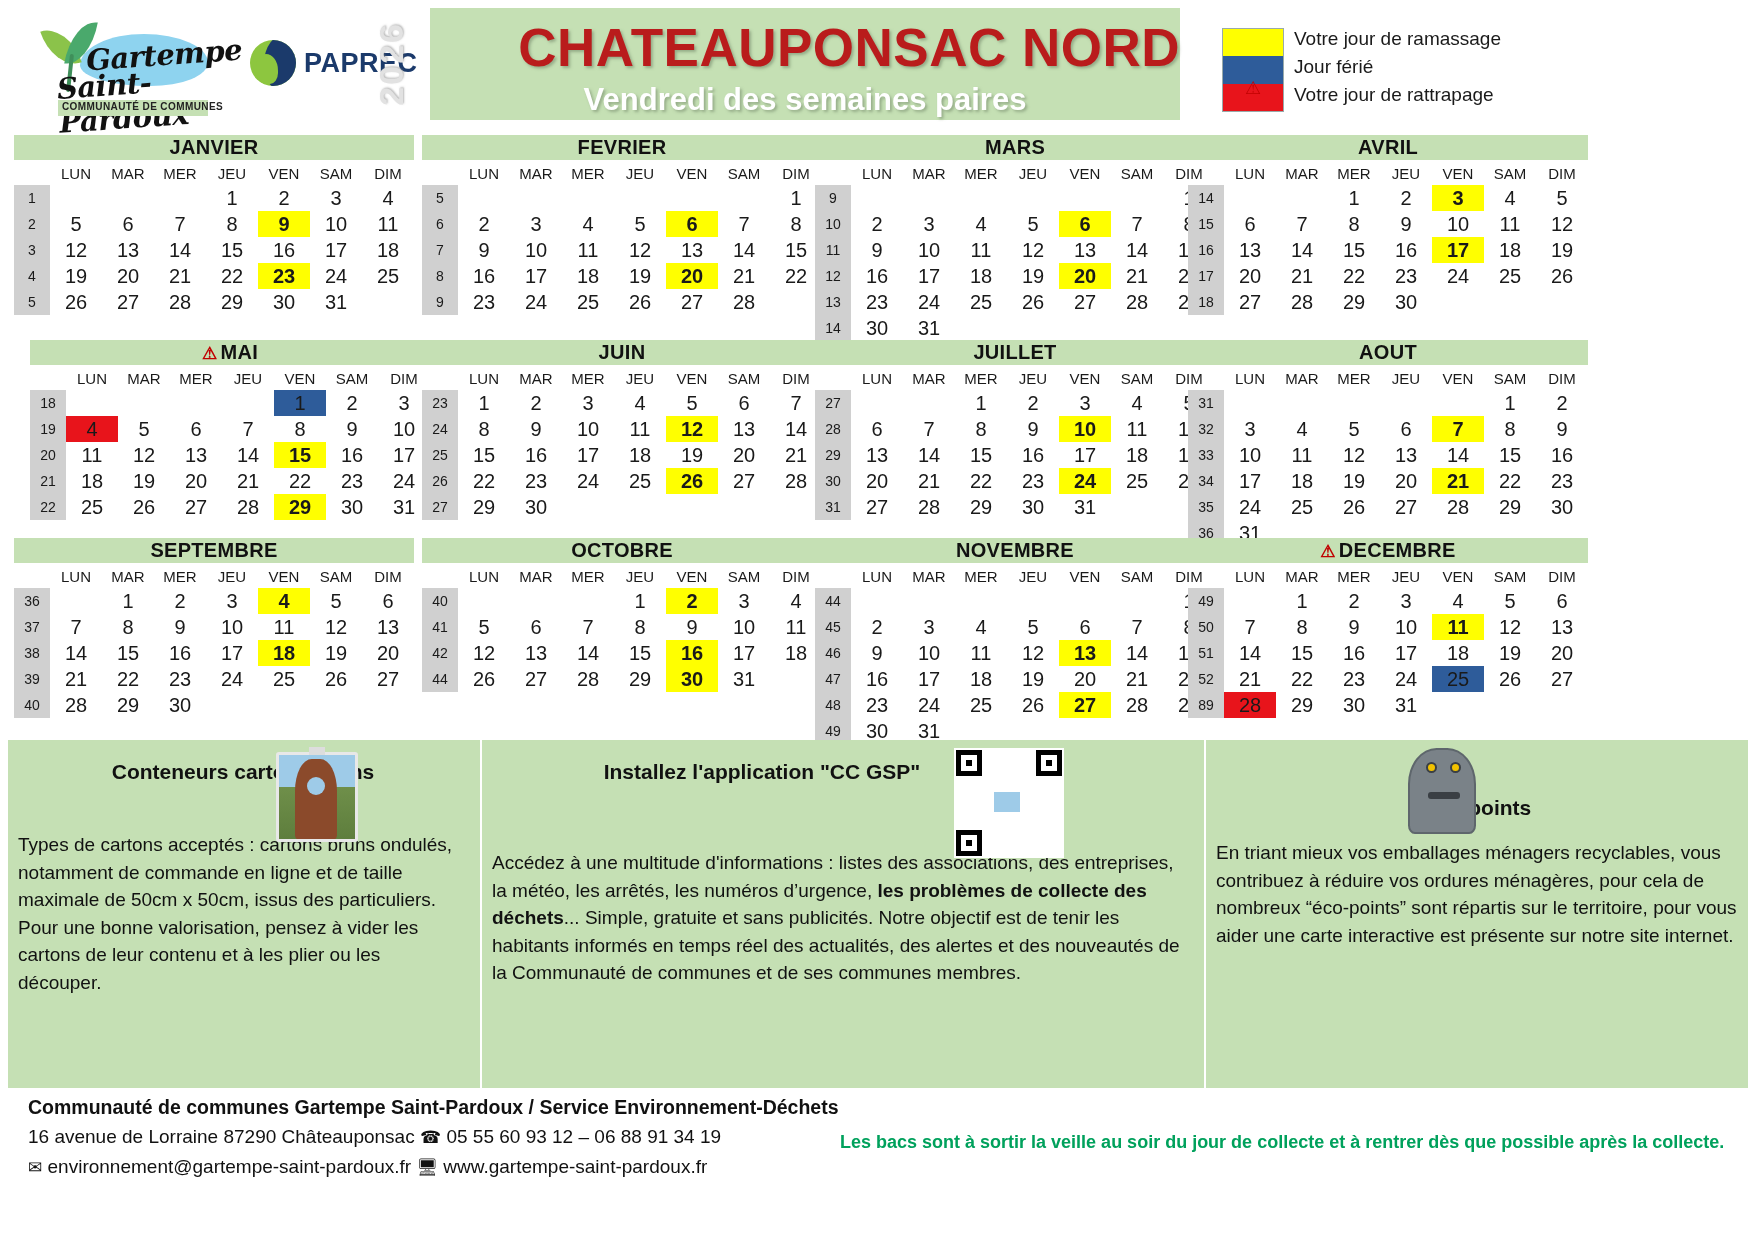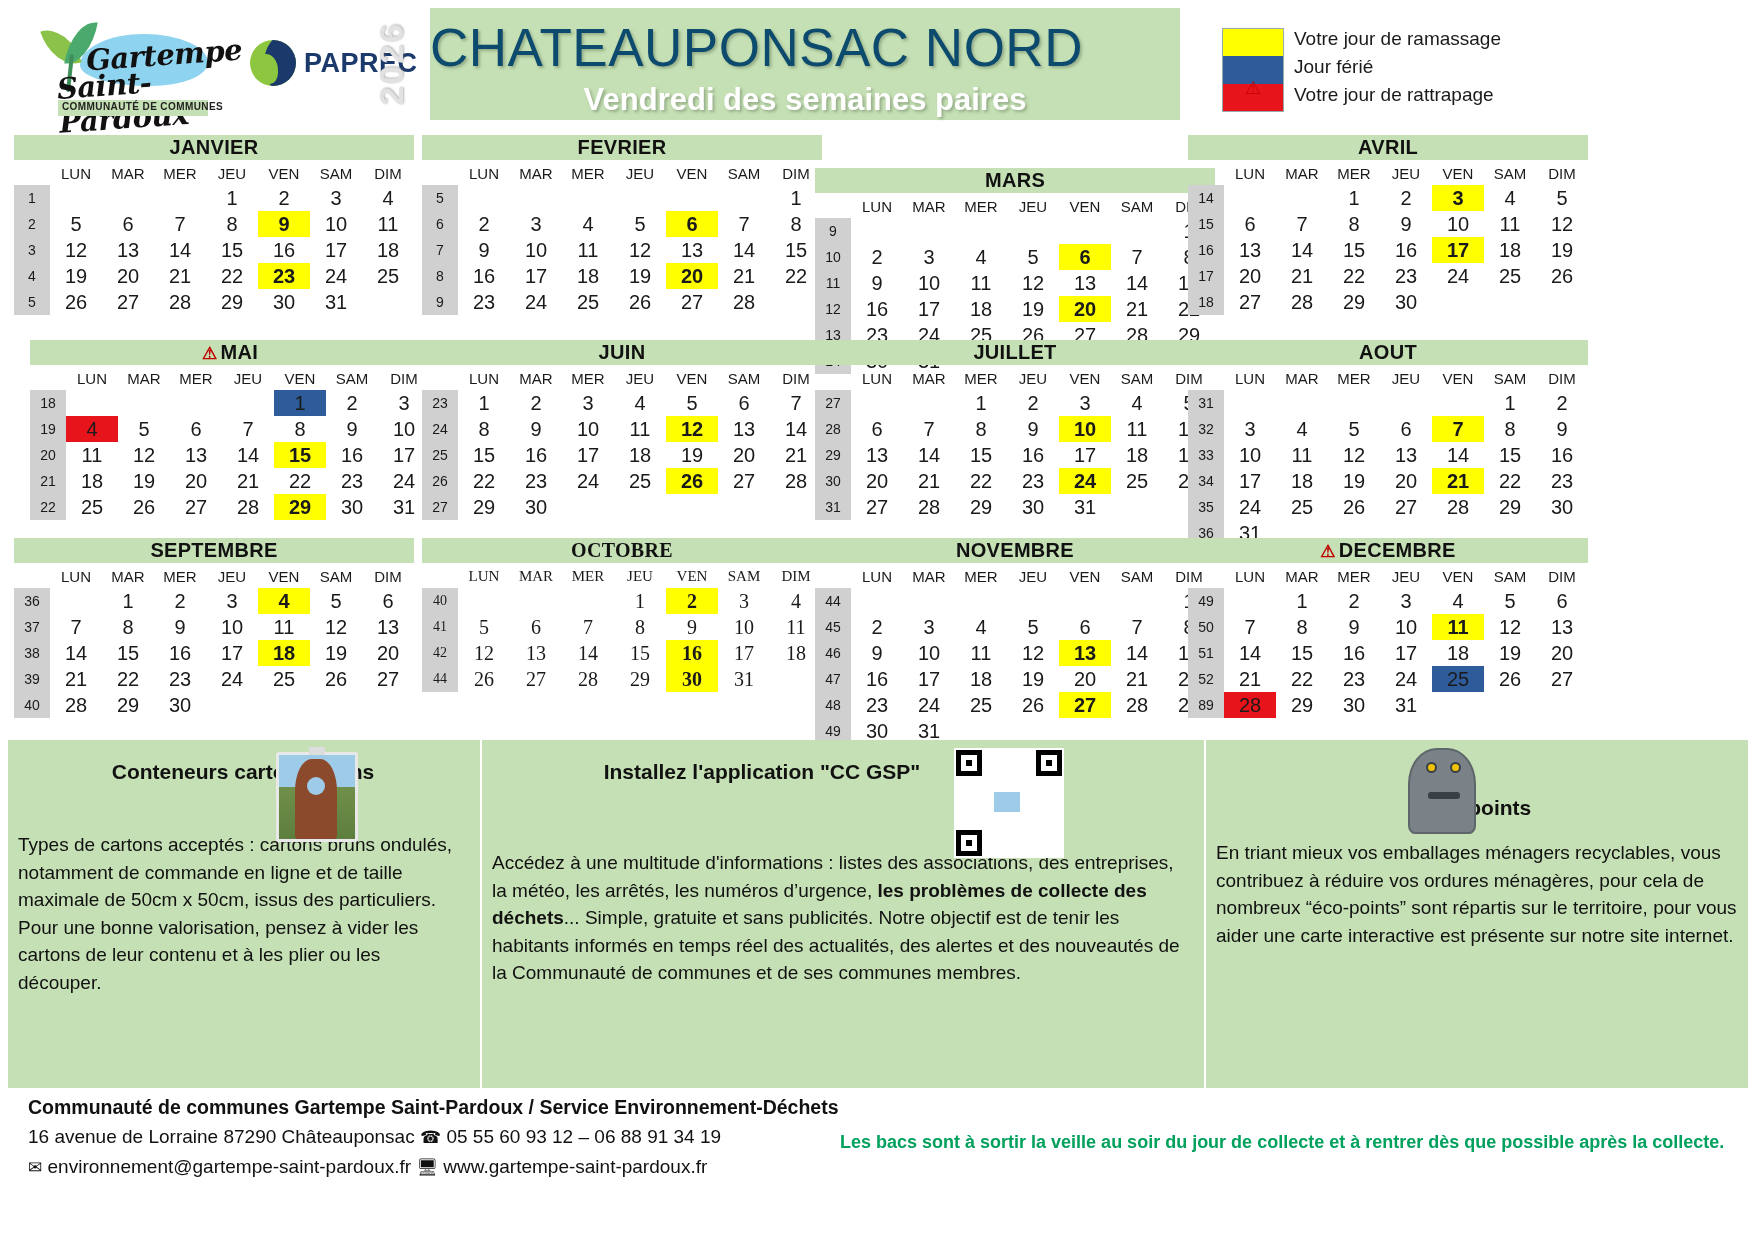--- a/index.html
+++ b/index.html
@@ -76,21 +76,21 @@
     writing-mode:vertical-rl; transform:rotate(180deg);
     letter-spacing:2px; text-shadow:1px 1px 2px rgba(120,120,120,.5);
   }
 
   .title-band {
     position:absolute; left:430px; top:8px; width:750px; height:112px;
     background:#c5e0b4;
   }
   .title-main {
     position:absolute; left:0; top:12px; width:100%;
-    text-align:left; font-size:53px; font-weight:normal; color:#0c4a6e;
+    text-align:right; font-size:53px; font-weight:bold; color:#b91c1c;
     letter-spacing:0.5px; text-shadow:2px 2px 3px rgba(110,130,100,.55);
     line-height:1.05;
   }
   .title-sub {
     position:absolute; left:0; top:74px; width:100%;
     text-align:center; font-size:31px; font-weight:bold; color:#ffffff;
     text-shadow:2px 2px 3px rgba(110,130,100,.55);
   }
 
   .legend { position:absolute; left:1222px; top:28px; width:320px; }
@@ -417,21 +417,21 @@
             <td>24</td>
             <td>25</td>
             <td>26</td>
             <td>27</td>
             <td>28</td>
             <td></td>
           </tr>
         </tbody>
       </table>
     </div>
-    <div class="month" style="left: 815px; top: 0px; margin-top: 33px;">
+    <div class="month" style="left: 815px; top: 0px;">
       <div class="mtitle"><span>MARS</span></div>
       <table class="mgrid">
         <colgroup>
           <col class="wk">
           <col>
           <col>
           <col>
           <col>
           <col>
           <col>
@@ -990,21 +990,21 @@
             <td>29</td>
             <td>30</td>
             <td></td>
             <td></td>
             <td></td>
             <td></td>
           </tr>
         </tbody>
       </table>
     </div>
-    <div class="month" style="left: 422px; top: 403px; font-family: Liberation Serif, serif;">
+    <div class="month" style="left: 422px; top: 403px;">
       <div class="mtitle"><span>OCTOBRE</span></div>
       <table class="mgrid">
         <colgroup>
           <col class="wk">
           <col>
           <col>
           <col>
           <col>
           <col>
           <col>

